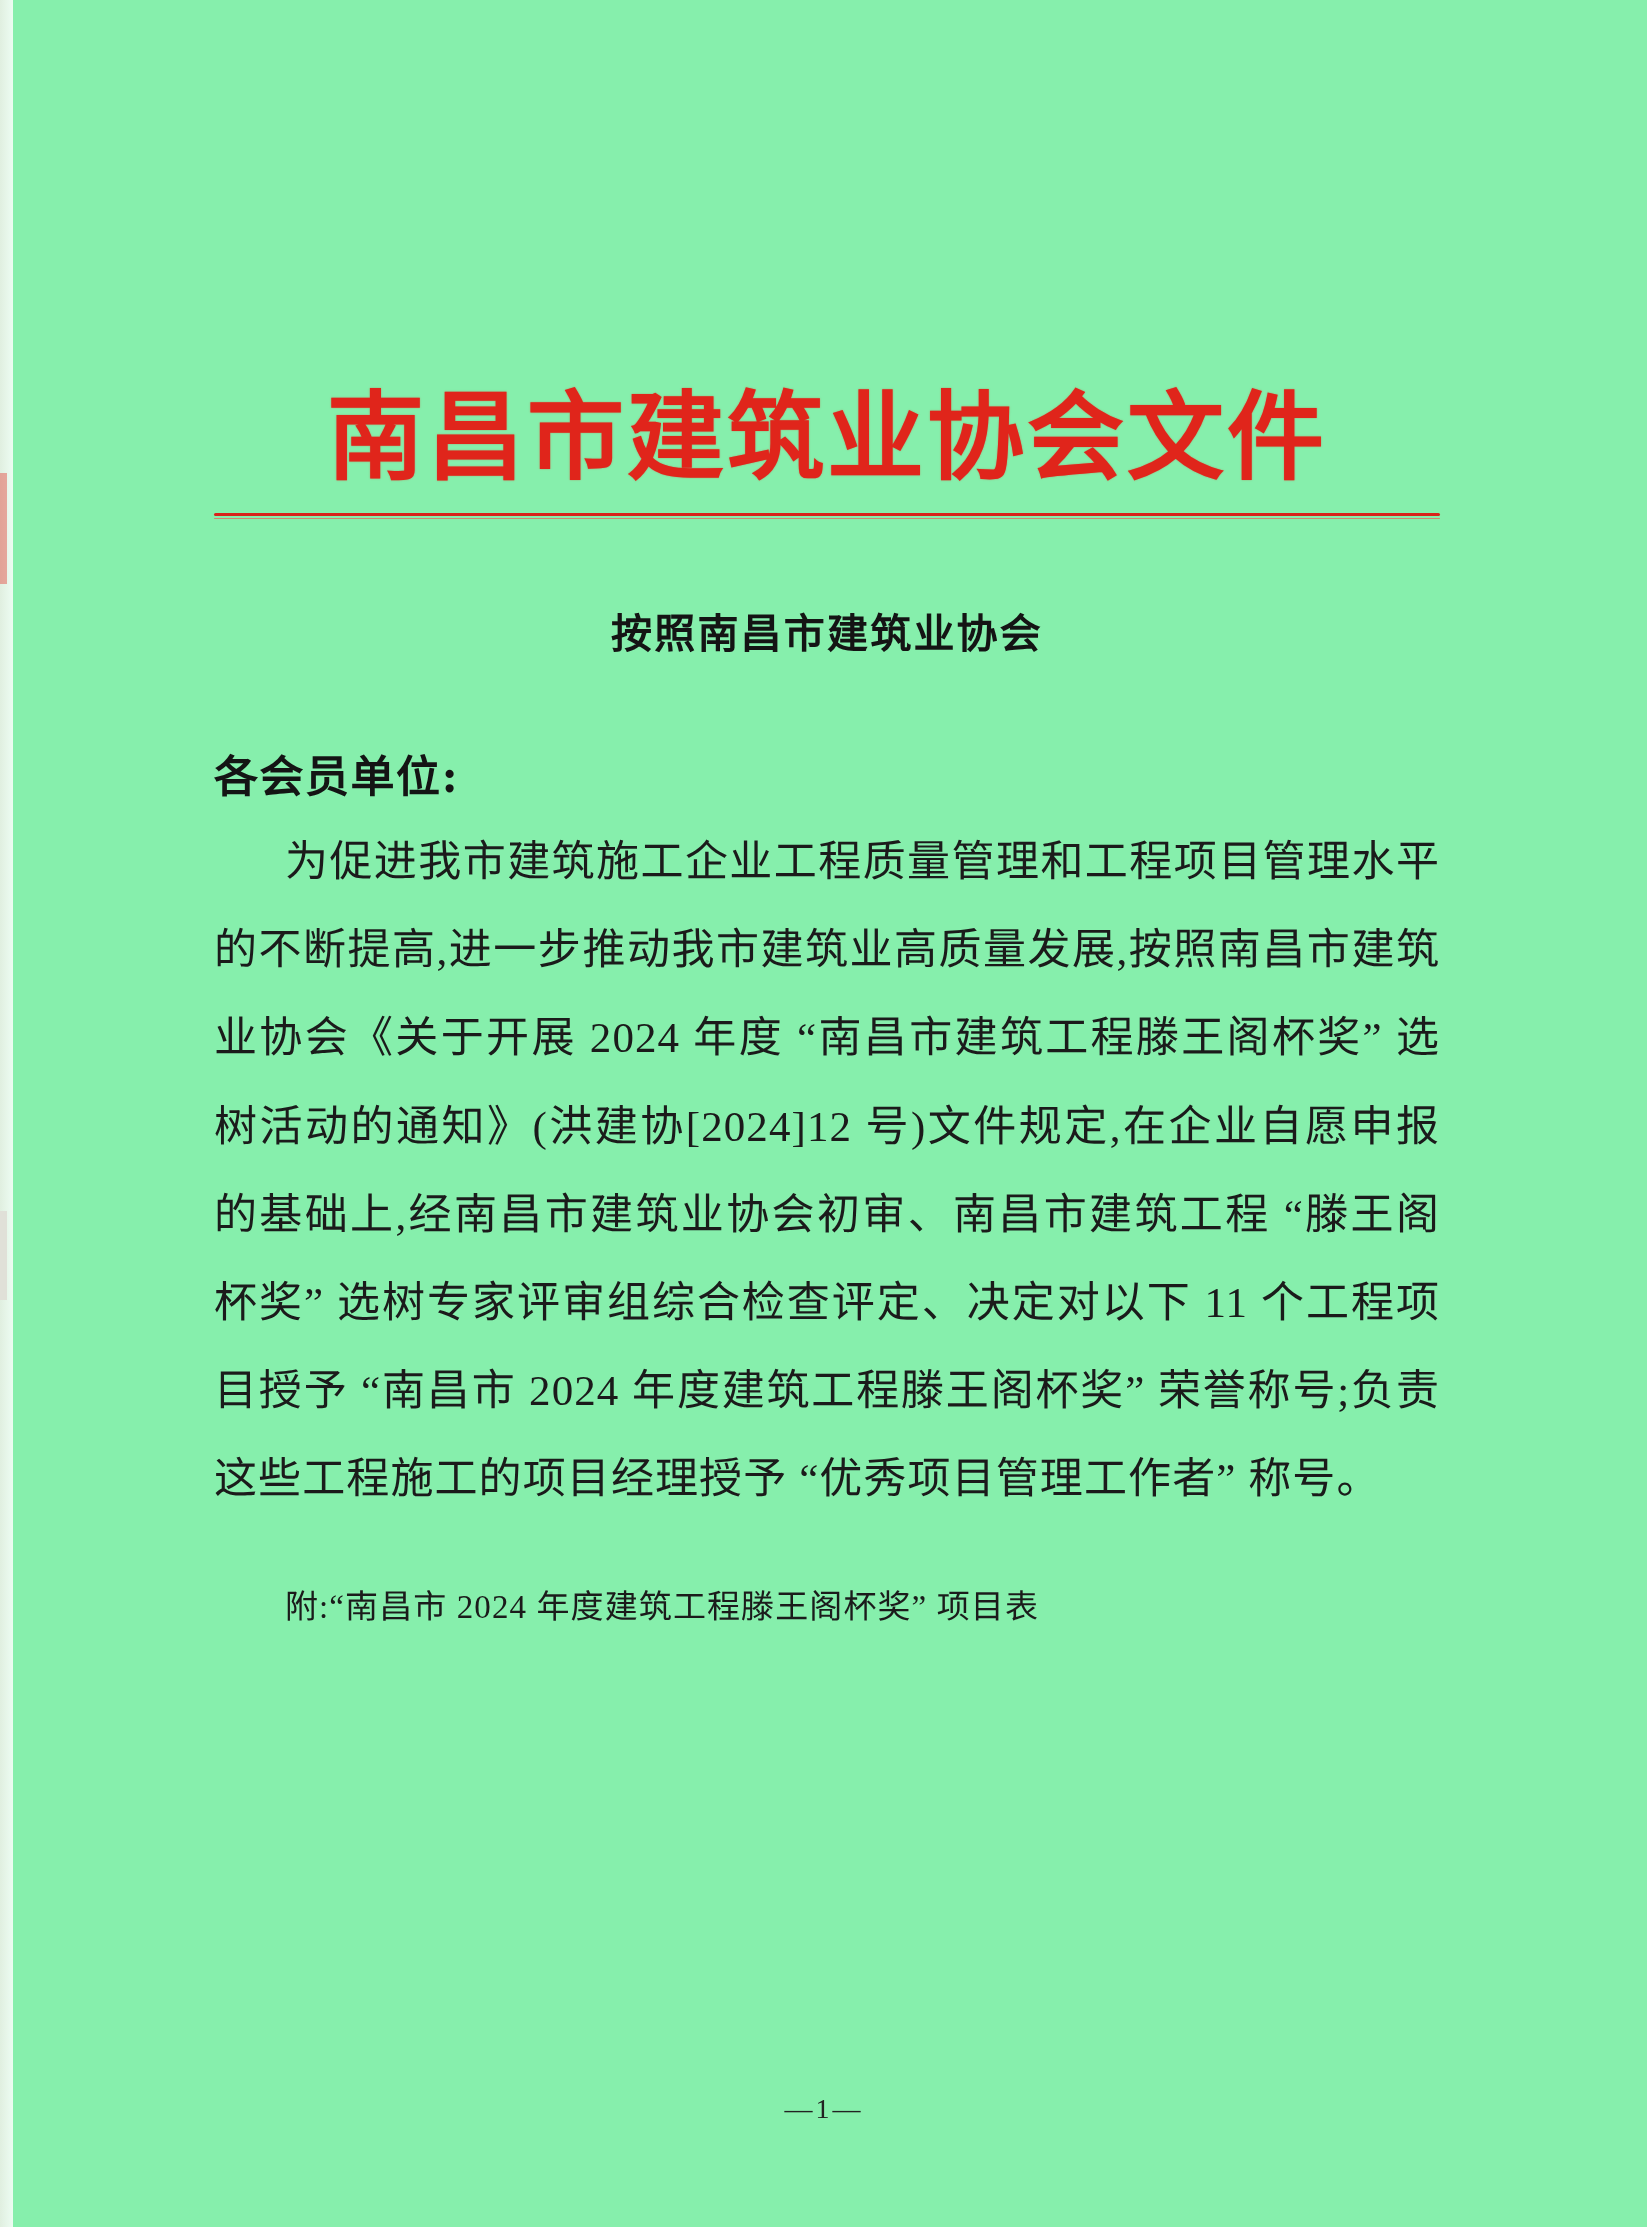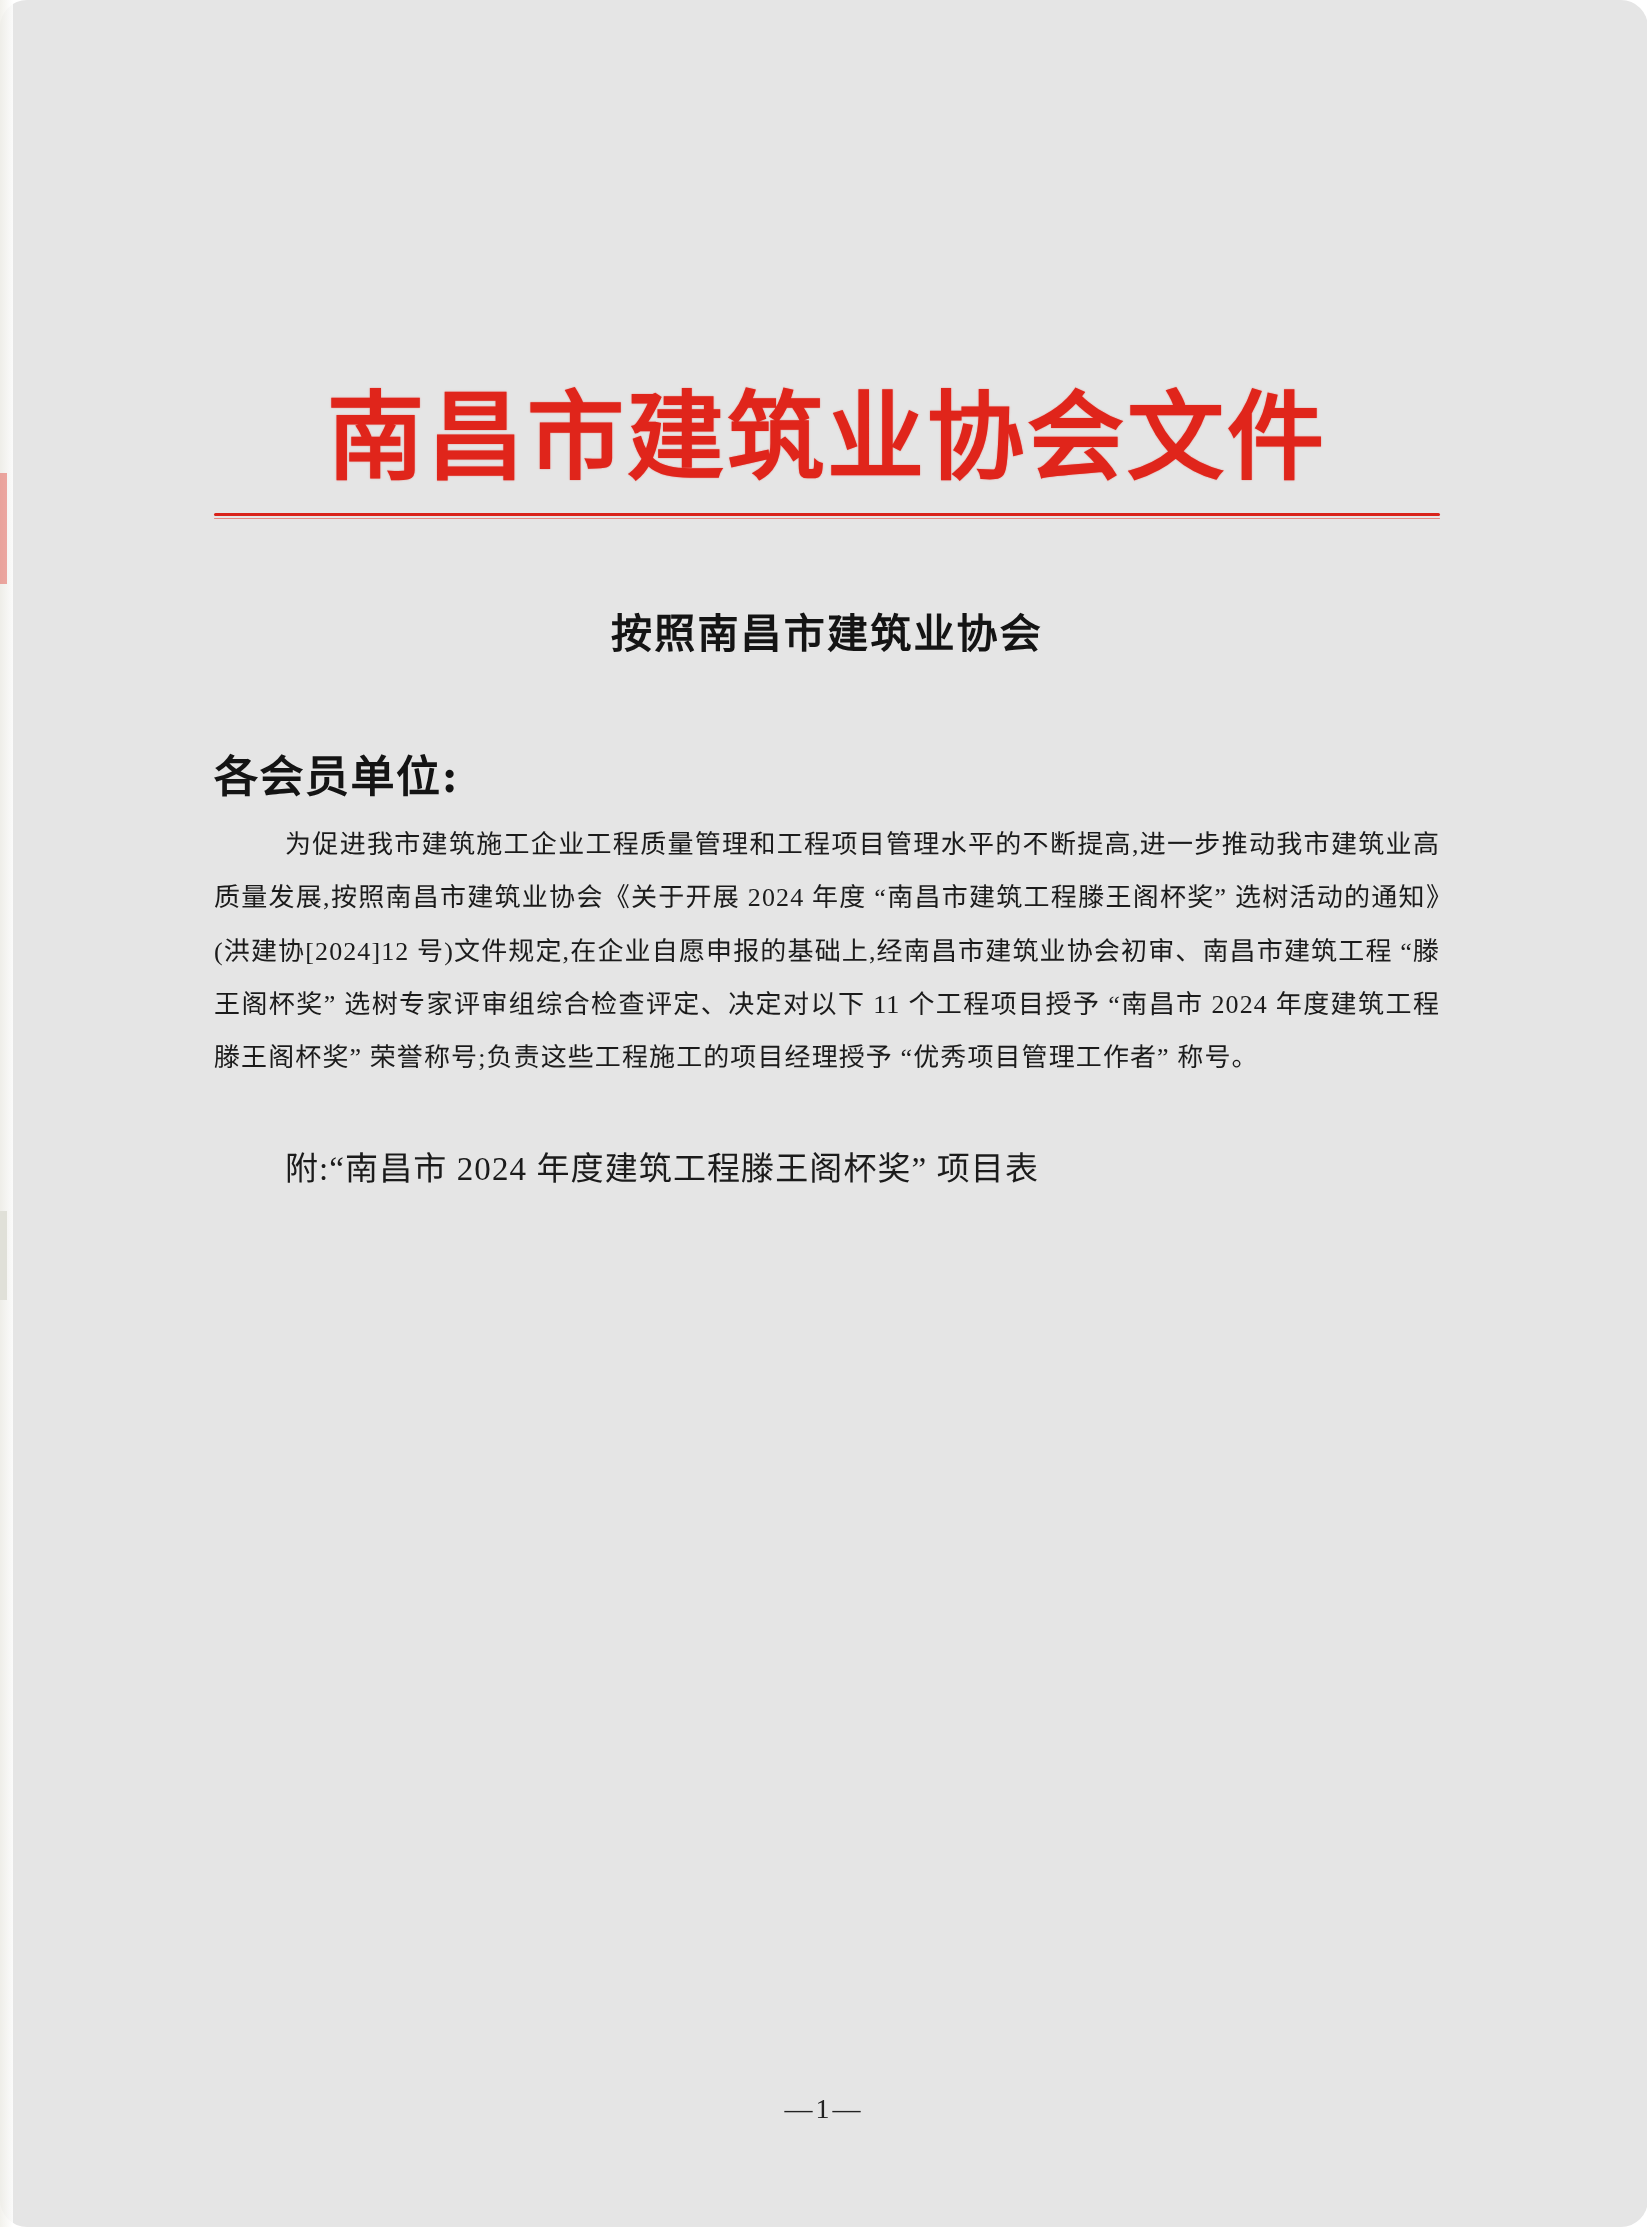--- a/index.html
+++ b/index.html
@@ -13,22 +13,21 @@
     height: 2227px;
     position: relative;
     font-family: "Liberation Serif", "DejaVu Serif", serif;
     color: #1a1a1a;
     overflow: hidden;
   }
 
   .page {
     position: absolute;
     inset: 0;
-    background: #e5e5e5;
-    border-radius: 27px;
+    background: #86efac;
   }
 
   
   .scan-edge-left {
     position: absolute;
     left: 0;
     top: 0;
     width: 13.3px;
     height: 100%;
     background: linear-gradient(to right, #f0efe9, #ffffff);
@@ -118,21 +117,21 @@
     margin-top: 72px;
     font-family: "DejaVu Serif", "Liberation Serif", serif;
     font-weight: 700;
     font-size: 44px;
     letter-spacing: 1.5px;
     color: #141414;
   }
 
   .body-para {
     margin-top: 13.3px;
-    font-size: 26px;
+    font-size: 43px;
     line-height: 2.05;
     letter-spacing: 1.1px;
     text-align: justify;
     text-indent: 71px;
     color: #1b1b1b;
     font-family: "Liberation Serif", "DejaVu Serif", serif;
   }
 
   .attachment {
     margin-top: 53px;

